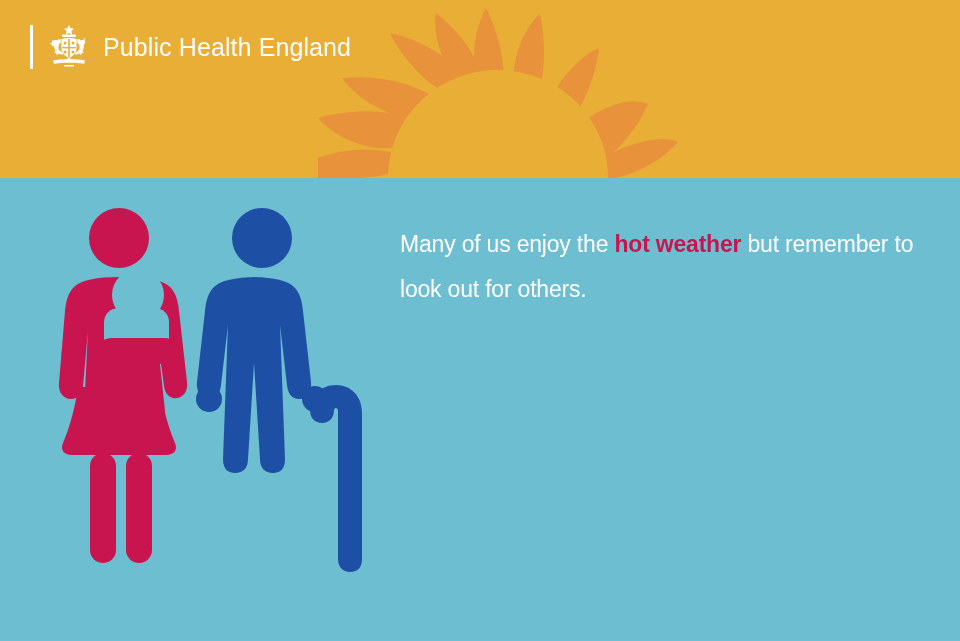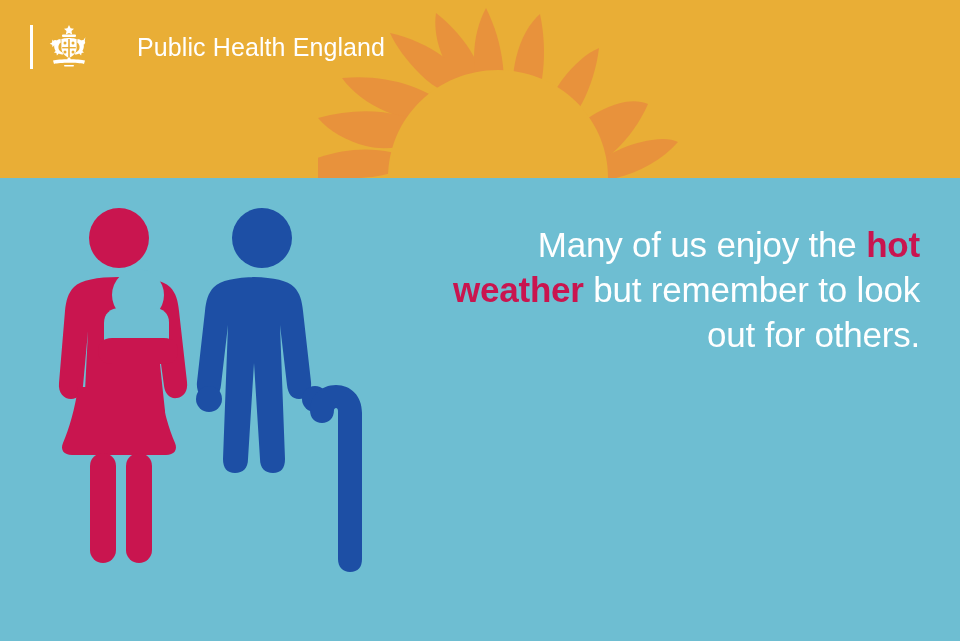--- a/index.html
+++ b/index.html
@@ -35,41 +35,39 @@
     margin-right:14px; flex:none;
   }
   #crest { width:44px; height:46px; flex:none; margin-right:12px; }
   #brand-name {
     color:#ffffff;
     font-size:25px;
     font-weight:400;
     letter-spacing:0.1px;
     white-space:nowrap;
     line-height:1;
-    margin-left:34px;
   }
 
   
   #figures {
     position:absolute; left:40px; top:205px;
     width:340px; height:370px;
   }
 
   
   #message {
     position:absolute; left:400px; top:222px;
     width:520px;
   }
   .para {
     color:#ffffff;
-    font-size:35px;
+    font-size:23px;
     line-height:45px;
     font-weight:400;
     letter-spacing:-0.2px;
-    text-align:right;
   }
   #para-2 { margin-top:33px; }
   .em-red { color:#c9154f; font-weight:700; }
   .em-white { font-weight:700; }
 </style>
 </head>
 <body>
 
 <div id="poster">
 

